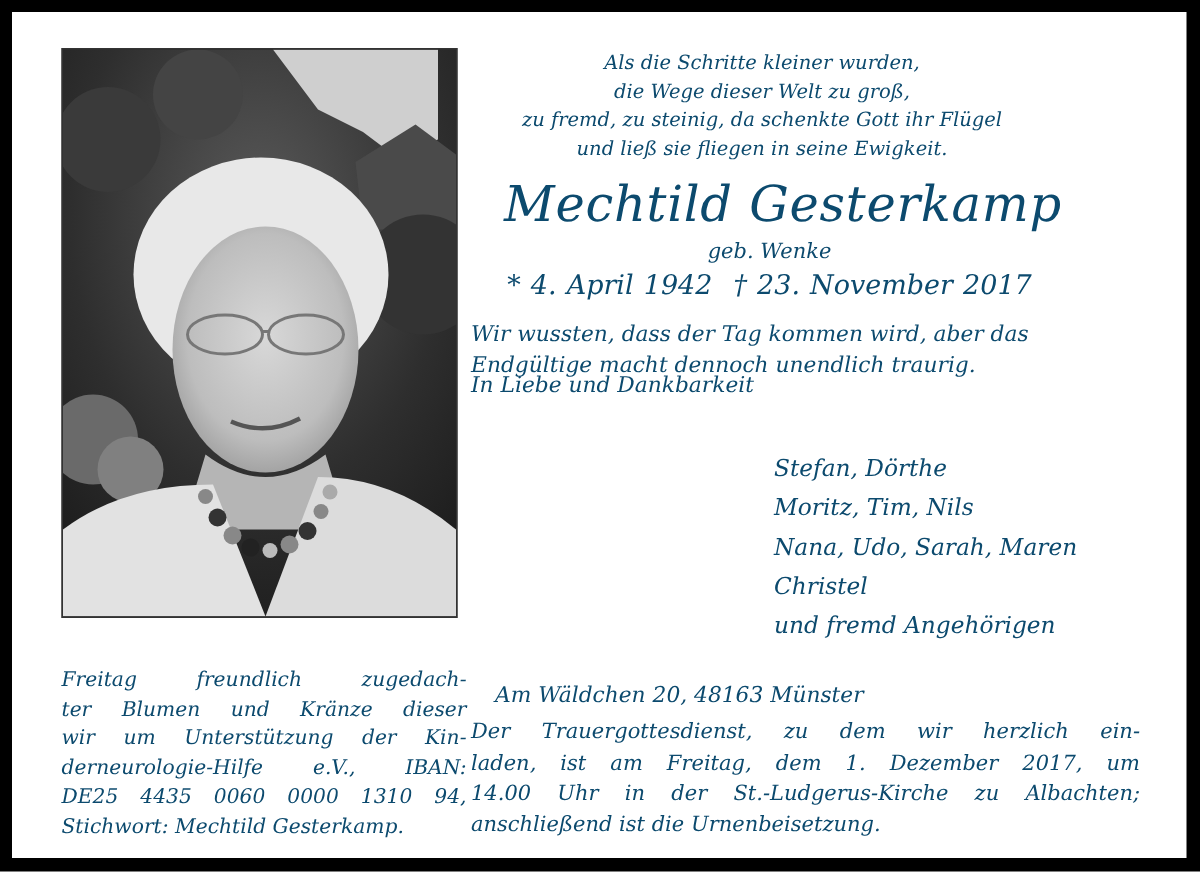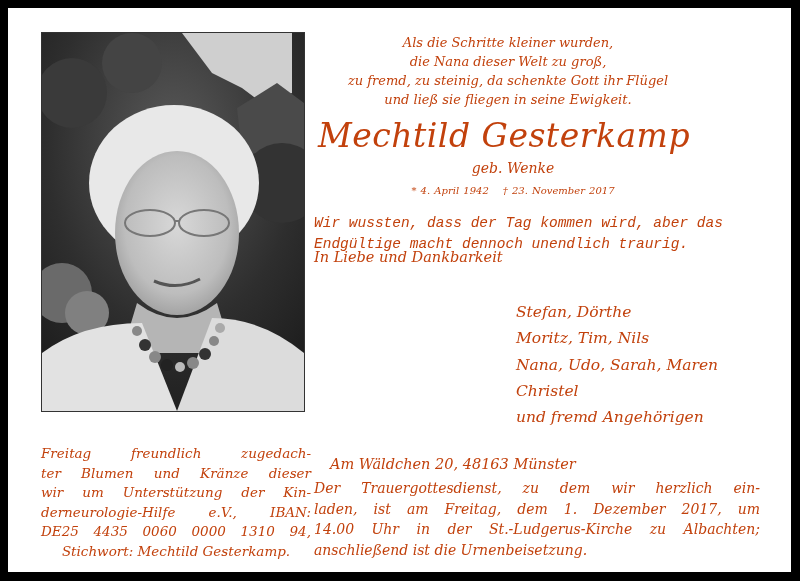--- a/index.html
+++ b/index.html
@@ -8,21 +8,21 @@
       background: #000;
       position: relative;
       overflow: hidden;
       font-family: "DejaVu Serif", "Liberation Serif", serif;
     }
     .card {
       position: absolute;
       left: 8px; top: 8px;
       width: 783px; height: 564px;
       background: #fff;
-      color: #c2410c;
+      color: #0c4a6e;
     }
     .script { font-style: italic; }
     
     .photo {
       position: absolute;
       left: 33px; top: 24px;
       width: 262px; height: 378px;
       border: 1px solid #333;
       overflow: hidden;
       background: #2a2a2a;
@@ -35,44 +35,44 @@
       left: 300px; top: 25px;
       width: 400px;
       text-align: center;
       font-size: 13px;
       line-height: 19px;
     }
     .name {
       position: absolute;
       left: 310px; top: 108px;
       width: 390px;
-      text-align: left;
+      text-align: right;
       font-size: 33px;
       line-height: 40px;
       letter-spacing: 0.5px;
     }
     .maiden {
       position: absolute;
       left: 310px; top: 151px;
       width: 390px; text-align: center;
       font-size: 14px; line-height: 18px;
     }
     .dates {
       position: absolute;
       left: 310px; top: 173px;
       width: 390px; text-align: center;
-      font-size: 10px; line-height: 20px;
+      font-size: 18px; line-height: 20px;
       word-spacing: 1px;
     }
     .dates .gap { display: inline-block; width: 14px; }
     .quote {
       position: absolute;
       left: 306px; top: 205px;
       width: 460px;
-      font-size: 14.5px; line-height: 21px; font-family: Liberation Mono, monospace;
+      font-size: 14.5px; line-height: 21px;
     }
     .love {
       position: absolute;
       left: 306px; top: 239px;
       font-size: 14.5px; line-height: 20px;
     }
     .family {
       position: absolute;
       left: 508px; top: 291px;
       font-size: 15.5px; line-height: 26.3px;
@@ -89,21 +89,21 @@
       width: 446px;
       font-size: 14px; line-height: 20.5px;
     }
     .service div { white-space: nowrap; }
     .donation {
       position: absolute;
       left: 33px; top: 436px;
       width: 270px;
       font-size: 13.5px; line-height: 19.5px;
     }
-    .donation div { white-space: nowrap; text-align: center; }
+    .donation div { white-space: nowrap; }
     .just { text-align: justify; text-align-last: justify; }
   </style>
 </head>
 <body>
 
 <div class="card">
 
   <div class="photo" title="Black-and-white portrait of an elderly woman with short white hair, glasses and a beaded necklace, garden background">
     <svg viewBox="0 0 262 378" preserveAspectRatio="none">
       <defs>
@@ -152,21 +152,21 @@
           <circle cx="151" cy="330" r="6"></circle>
         <circle cx="163" cy="321" r="6" fill="#333"></circle>
           <circle cx="172" cy="308" r="5"></circle>
         <circle cx="178" cy="295" r="5" fill="#aaa"></circle>
       </g>
     </svg>
   </div>
 
   <div class="poem script">
     <div>Als die Schritte kleiner wurden,</div>
-    <div>die Nana dieser Welt zu groß,</div>
+    <div>die Wege dieser Welt zu groß,</div>
     <div>zu fremd, zu steinig, da schenkte Gott ihr Flügel</div>
     <div>und ließ sie fliegen in seine Ewigkeit.</div>
   </div>
 
   <div class="name script">Mechtild Gesterkamp</div>
   <div class="maiden script">geb. Wenke</div>
   <div class="dates script">
     <span>* 4. April 1942</span><span class="gap"></span><span>† 23. November 2017</span>
   </div>
 

